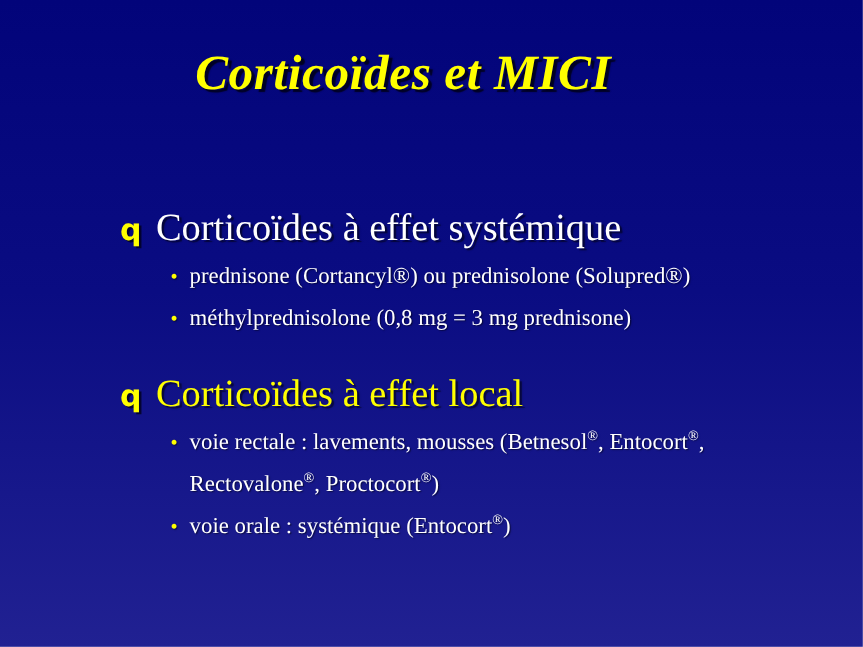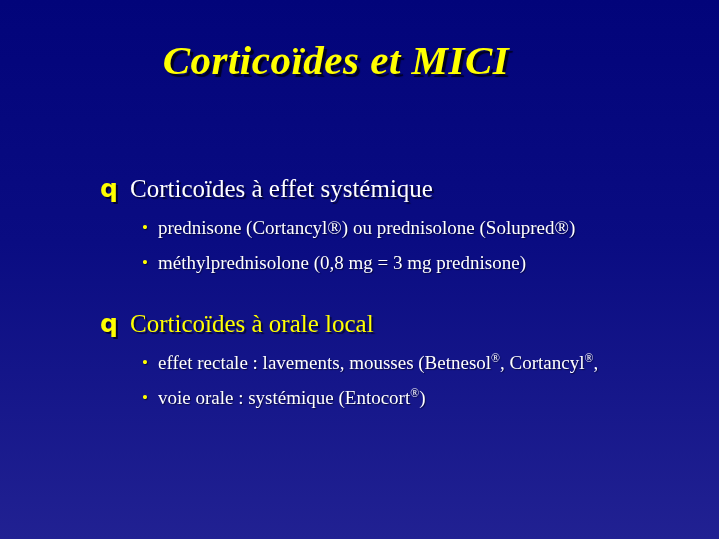--- a/index.html
+++ b/index.html
@@ -44,21 +44,21 @@
   .q-marker {
     flex: 0 0 30px;
     width: 30px;
     font-family: "DejaVu Sans", sans-serif;
     font-weight: bold;
     font-size: 25px;
     line-height: 30px;
     text-shadow: 2px 2px 0 rgba(0, 0, 20, 0.75);
   }
   .sec-title {
-    font-size: 25px;
+    font-size: 32px;
     line-height: 30px;
     text-shadow: 2px 2px 1px rgba(0, 0, 10, 0.6);
   }
   .bullets {
     list-style: none;
     margin: 7px 0 0 0;
     padding: 0;
   }
   .bullet {
     position: relative;
@@ -107,26 +107,26 @@
         <li class="bullet">
           <span class="dot" style="color: rgb(255, 255, 0);">•</span>
           <span class="btext"><span class="rich-line"><span>méthylprednisolone (0,8 mg = 3 mg prednisone)</span></span></span>
         </li>
       </ul>
     </section>
 
     <section class="sec sec-local">
       <div class="sec-heading">
         <span class="q-marker" style="color: rgb(255, 255, 0);">q</span>
-        <span class="sec-title" style="color: rgb(255, 255, 0);">Corticoïdes à orale local</span>
+        <span class="sec-title" style="color: rgb(255, 255, 0);">Corticoïdes à effet local</span>
       </div>
       <ul class="bullets">
         <li class="bullet">
           <span class="dot" style="color: rgb(255, 255, 0);">•</span>
-          <span class="btext"><span class="rich-line"><span>effet rectale : lavements, mousses (Betnesol</span><sup>®</sup><span>, Cortancyl</span><sup>®</sup><span>,</span></span></span>
+          <span class="btext"><span class="rich-line"><span>voie rectale : lavements, mousses (Betnesol</span><sup>®</sup><span>, Entocort</span><sup>®</sup><span>,</span></span><span class="rich-line"><span>Rectovalone</span><sup>®</sup><span>, Proctocort</span><sup>®</sup><span>)</span></span></span>
         </li>
         <li class="bullet">
           <span class="dot" style="color: rgb(255, 255, 0);">•</span>
           <span class="btext"><span class="rich-line"><span>voie orale : systémique (Entocort</span><sup>®</sup><span>)</span></span></span>
         </li>
       </ul>
     </section>
 
   </div>
 </div>

